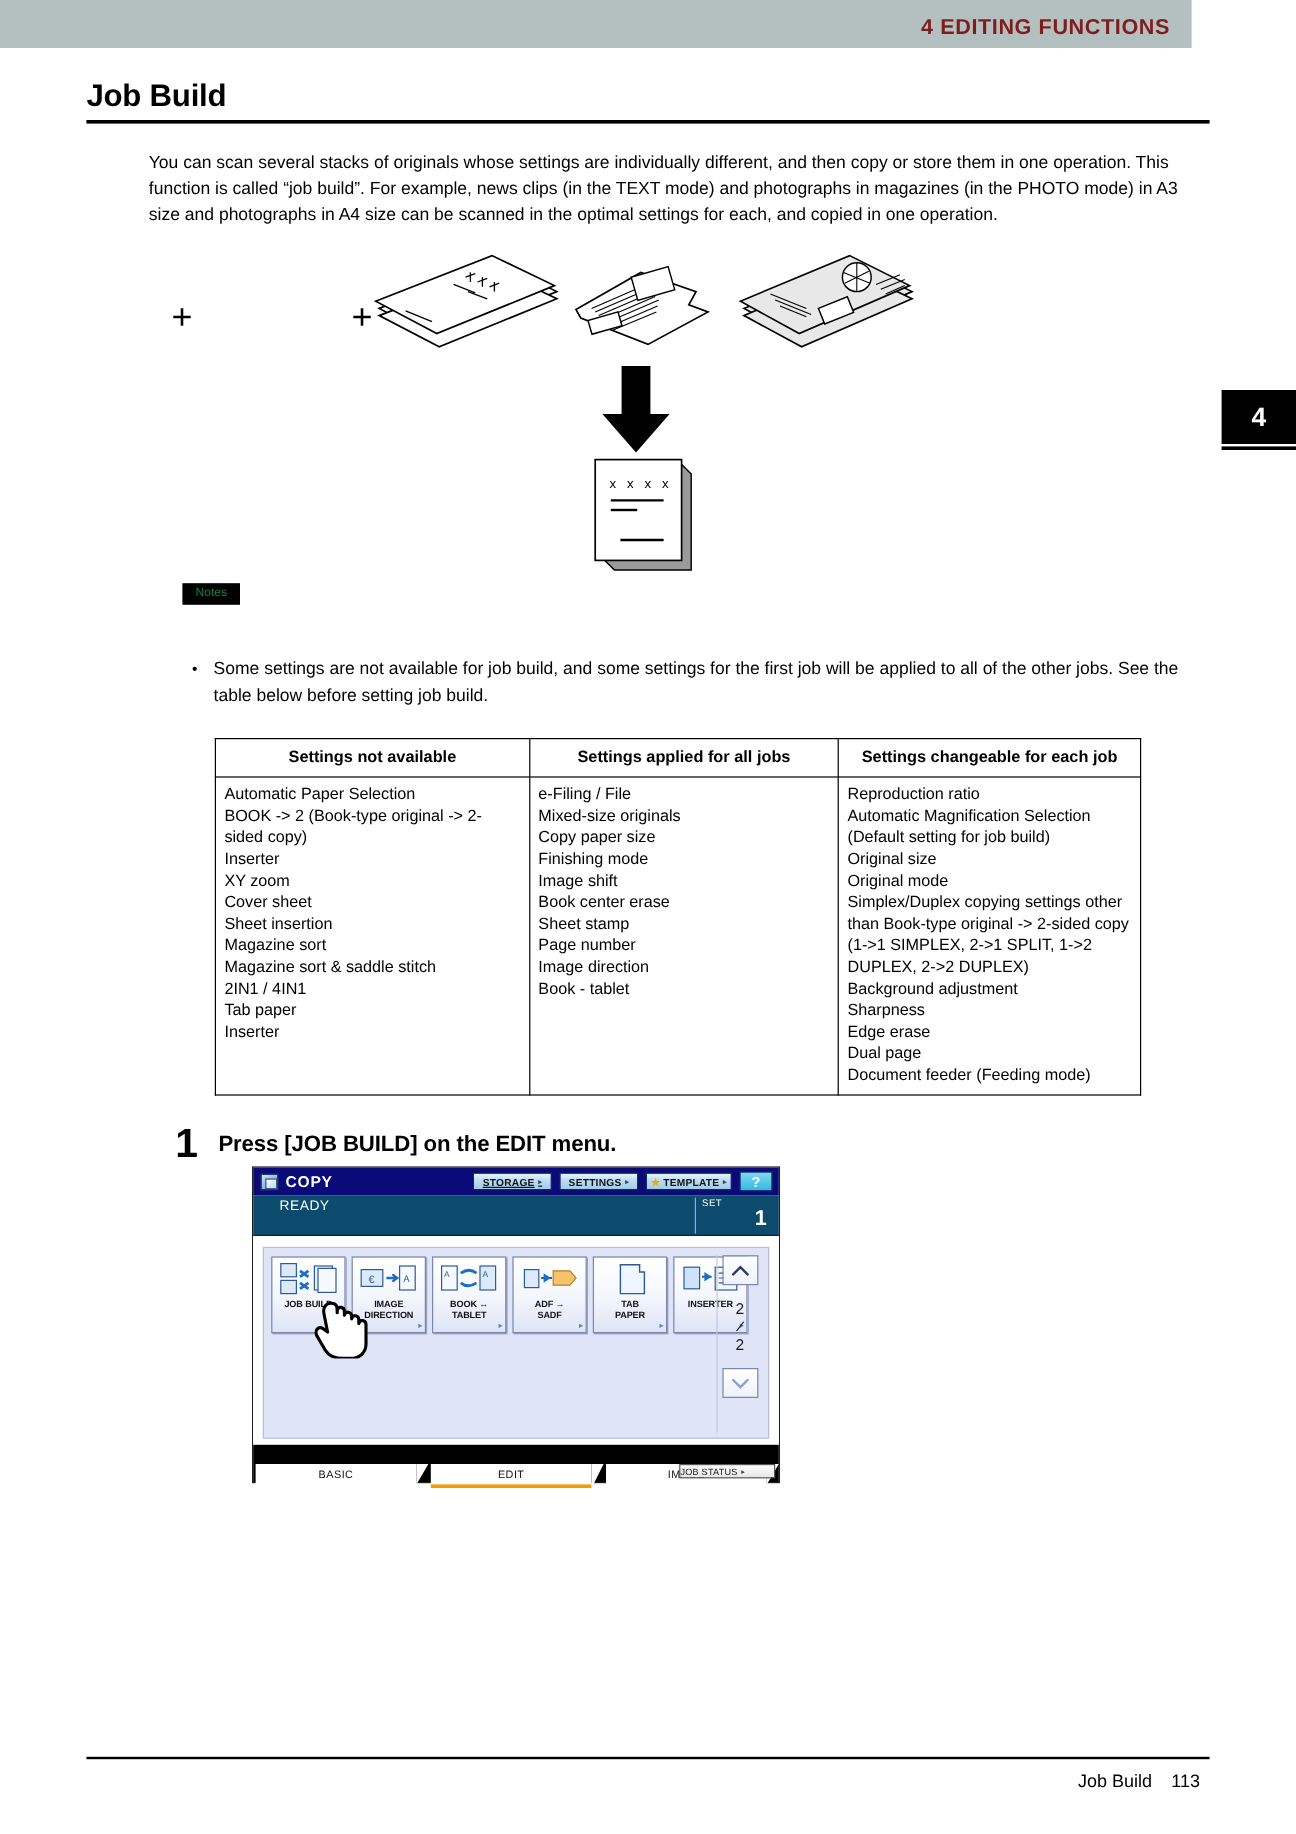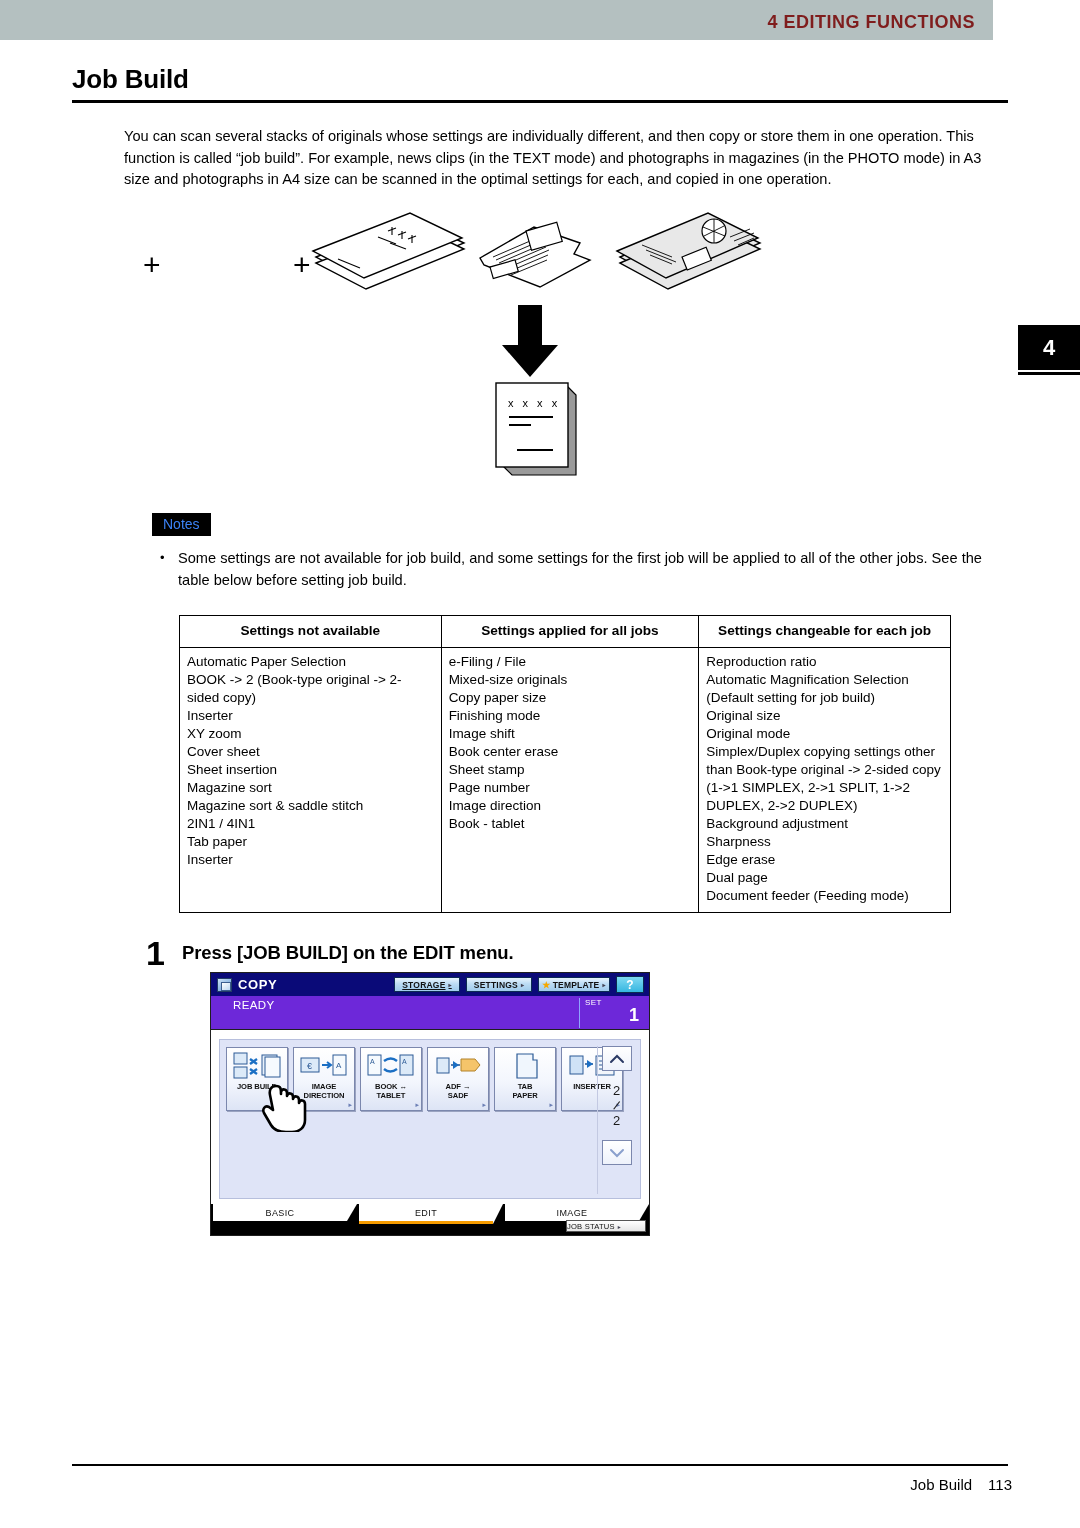--- a/index.html
+++ b/index.html
@@ -58,23 +58,23 @@
   
   .illus { position: absolute; left: 290px; top: 205px; width: 490px; height: 295px; }
   .plus {
     position: absolute; font-size: 30px; line-height: 1; font-weight: 400;
   }
   .plus.p1 { left: 143px; top: 250px; }
   .plus.p2 { left: 293px; top: 250px; }
 
   
   .notes-badge {
-    position: absolute; left: 152px; top: 513px;
-    background: #000; color: #3b82f6;
-    font-size: 14px; padding: 3px 11px 4px 11px;
+    position: absolute; left: 152px; top: 486px;
+    background: #000; color: #15803d;
+    font-size: 10px; padding: 3px 11px 4px 11px;
   }
   .notes-list {
     position: absolute; left: 152px; top: 548px; width: 856px;
     font-size: 14.6px; line-height: 21.5px;
   }
   .notes-list li { list-style: none; position: relative; padding-left: 26px; }
   .notes-list li:before {
     content: "\2022"; position: absolute; left: 8px; top: -1px; font-size: 13px;
   }
 
@@ -151,21 +151,21 @@
   .tb-template { width: 72px; }
   .tb-help {
     width: 28px; height: 17px; margin-left: 6px; margin-right: 5px;
     border: 1px solid #0c2a52;
     background: linear-gradient(180deg,#7fd9f2 0%,#36b6e0 100%);
     color:#fff; font-size:12px; font-weight:bold;
     display:flex; align-items:center; justify-content:center;
   }
 
   .lcd-status {
-    position: relative; height: 34px; background: #6d28d9;
+    position: relative; height: 34px; background: #0c4a6e;
     border-bottom: 1px solid #1f1f1f;
   }
   .lcd-ready {
     position: absolute; left: 22px; top: 3px;
     color: #ffffff; font-size: 11.5px; letter-spacing:.4px;
   }
   .lcd-setblk {
     position: absolute; right: 4px; top: 2px; width: 66px; height: 30px;
     border-left: 1px solid #8fa4ff;
     color:#fff;
@@ -217,21 +217,21 @@
 
   .hand {
     position: absolute; left: 42px; top: 40px; width: 46px; height: 52px; z-index: 9;
   }
 
   .lcd-tabs {
     position: absolute; left:0; bottom: 0; width: 100%; height: 31px;
     background: #000000;
   }
   .tab {
-    position: absolute; top: 0; height: 17px;
+    position: absolute; top: 16px; height: 17px;
     background: #ffffff;
     font-size: 9px; color:#111; letter-spacing:.4px;
     display:flex; align-items:center; justify-content:center;
   }
   .tab:after {
     content:""; position:absolute; right:-10px; top:0;
     border-left: 10px solid #ffffff;
     border-bottom: 17px solid transparent;
   }
   .tab-basic { left: 2px; width: 134px; }
@@ -247,21 +247,21 @@
     display:flex; align-items:center; 
   }
   .job-status .arrow { margin-left:3px; font-size:6px; color:#445; }
 
   
   .foot-rule {
     position: absolute; left: 72px; top: 1464px;
     width: 936px; height: 2.2px; background: #000;
   }
   .foot {
-    position: absolute; right: 68px; top: 1476px;
+    position: absolute; right: 80px; top: 1476px;
     font-size: 15px;
   }
   .foot .pg { margin-left: 16px; font-weight: normal; }
 </style>
 </head>
 <body>
 
 <div class="page">
 
   <div class="runhead">

